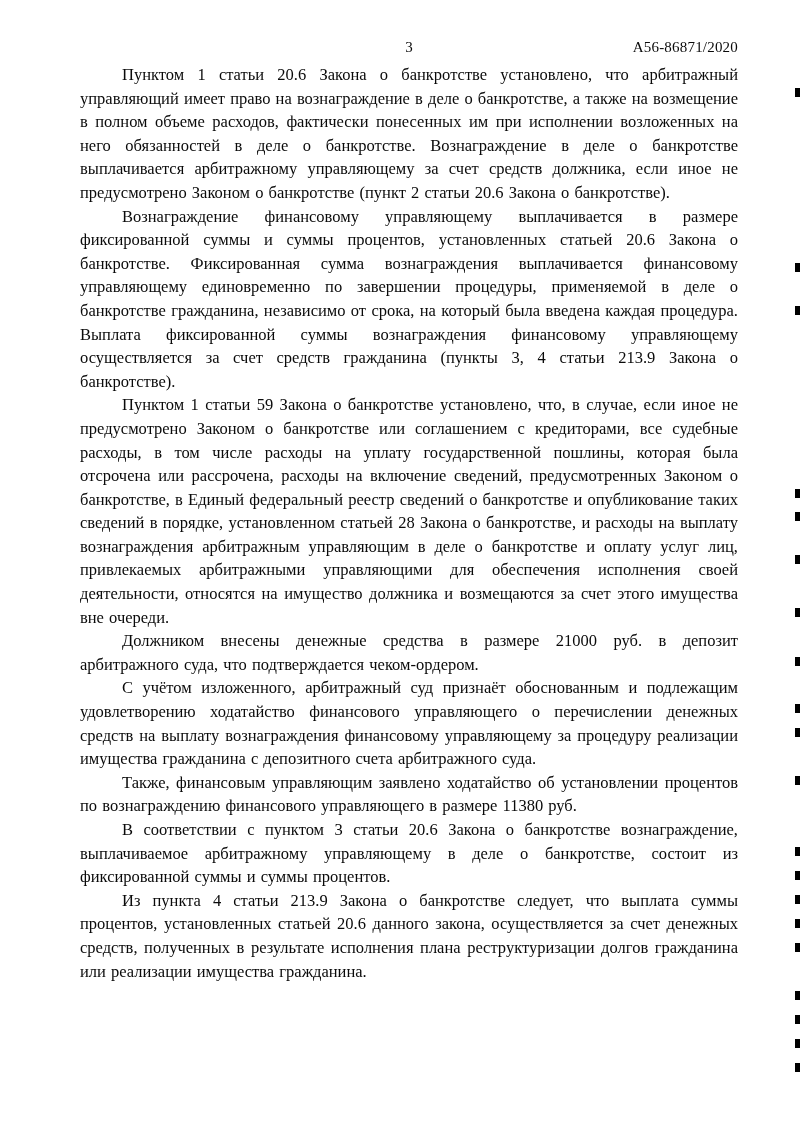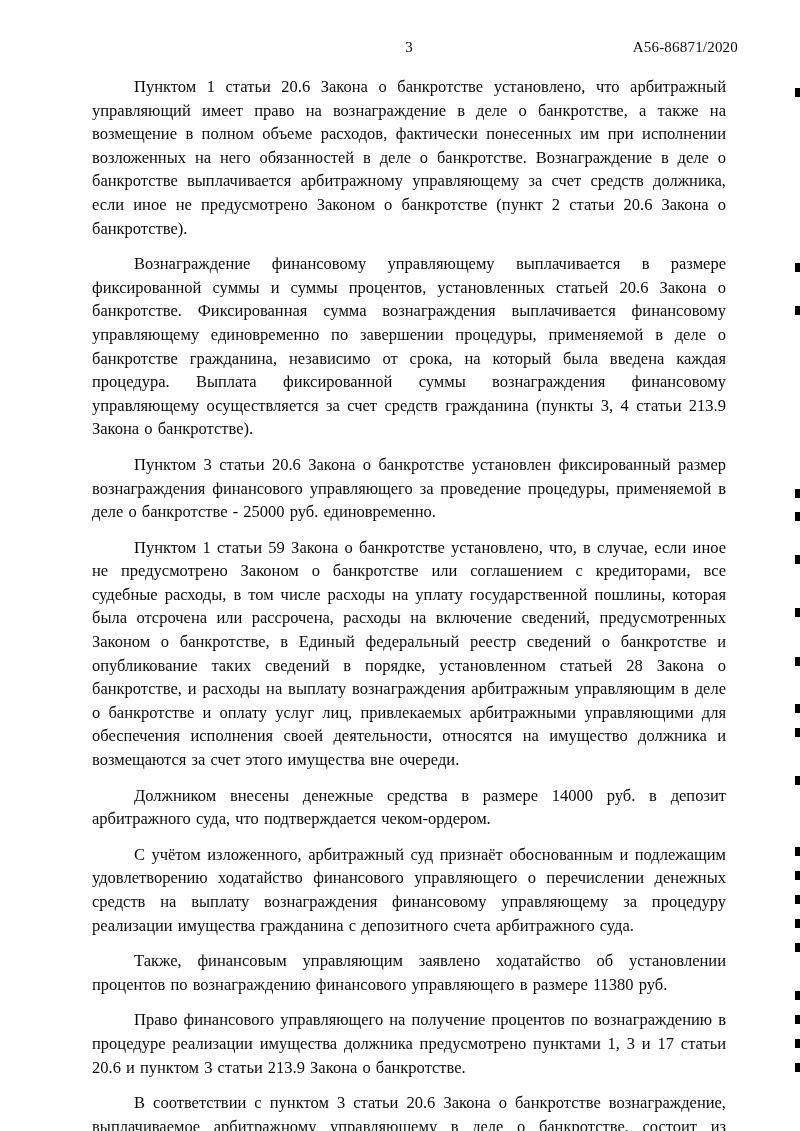--- a/index.html
+++ b/index.html
@@ -42,21 +42,21 @@
     position: absolute;
     top: 63px;
     left: 80px;
     width: 658px;
     font-size: 16.5px;
     line-height: 23.6px;
     text-align: justify;
     text-justify: inter-word;
   }
   .content p {
-    margin: 12px;
+    margin: 0;
     padding: 0;
     text-indent: 42px;
     word-spacing: 1px;
   }
   .scan-mark {
     position: absolute;
     right: 0;
     width: 5px;
     height: 9px;
     background: #000000;
@@ -68,26 +68,24 @@
 <div class="page">
 
   <div class="page-header">
     <span class="page-number">3</span>
     <span class="case-number">А56-86871/2020</span>
   </div>
 
   <div class="content">
     <p>Пунктом 1 статьи 20.6 Закона о банкротстве установлено, что арбитражный управляющий имеет право на вознаграждение в деле о банкротстве, а также на возмещение в полном объеме расходов, фактически понесенных им при исполнении возложенных на него обязанностей в деле о банкротстве. Вознаграждение в деле о банкротстве выплачивается арбитражному управляющему за счет средств должника, если иное не предусмотрено Законом о банкротстве (пункт 2 статьи 20.6 Закона о банкротстве).</p>
     <p>Вознаграждение финансовому управляющему выплачивается в размере фиксированной суммы и суммы процентов, установленных статьей 20.6 Закона о банкротстве. Фиксированная сумма вознаграждения выплачивается финансовому управляющему единовременно по завершении процедуры, применяемой в деле о банкротстве гражданина, независимо от срока, на который была введена каждая процедура. Выплата фиксированной суммы вознаграждения финансовому управляющему осуществляется за счет средств гражданина (пункты 3, 4 статьи 213.9 Закона о банкротстве).</p>
-    <p>Пунктом 3 статьи 20.6 Закона о банкротстве установлен фиксированный размер вознаграждения финансового управляющего за проведение процедуры, применяемой в деле о банкротстве - 25000 руб. единовременно.</p>
     <p>Пунктом 1 статьи 59 Закона о банкротстве установлено, что, в случае, если иное не предусмотрено Законом о банкротстве или соглашением с кредиторами, все судебные расходы, в том числе расходы на уплату государственной пошлины, которая была отсрочена или рассрочена, расходы на включение сведений, предусмотренных Законом о банкротстве, в Единый федеральный реестр сведений о банкротстве и опубликование таких сведений в порядке, установленном статьей 28 Закона о банкротстве, и расходы на выплату вознаграждения арбитражным управляющим в деле о банкротстве и оплату услуг лиц, привлекаемых арбитражными управляющими для обеспечения исполнения своей деятельности, относятся на имущество должника и возмещаются за счет этого имущества вне очереди.</p>
-    <p>Должником внесены денежные средства в размере 14000 руб. в депозит арбитражного суда, что подтверждается чеком-ордером.</p>
+    <p>Должником внесены денежные средства в размере 21000 руб. в депозит арбитражного суда, что подтверждается чеком-ордером.</p>
     <p>С учётом изложенного, арбитражный суд признаёт обоснованным и подлежащим удовлетворению ходатайство финансового управляющего о перечислении денежных средств на выплату вознаграждения финансовому управляющему за процедуру реализации имущества гражданина с депозитного счета арбитражного суда.</p>
     <p>Также, финансовым управляющим заявлено ходатайство об установлении процентов по вознаграждению финансового управляющего в размере 11380 руб.</p>
-    <p>Право финансового управляющего на получение процентов по вознаграждению в процедуре реализации имущества должника предусмотрено пунктами 1, 3 и 17 статьи 20.6 и пунктом 3 статьи 213.9 Закона о банкротстве.</p>
     <p>В соответствии с пунктом 3 статьи 20.6 Закона о банкротстве вознаграждение, выплачиваемое арбитражному управляющему в деле о банкротстве, состоит из фиксированной суммы и суммы процентов.</p>
     <p>Из пункта 4 статьи 213.9 Закона о банкротстве следует, что выплата суммы процентов, установленных статьей 20.6 данного закона, осуществляется за счет денежных средств, полученных в результате исполнения плана реструктуризации долгов гражданина или реализации имущества гражданина.</p>
 
   </div>
 
 <div class="scan-mark" style="top: 88px;"></div>
     <div class="scan-mark" style="top: 263px;"></div>
     <div class="scan-mark" style="top: 306px;"></div>
     <div class="scan-mark" style="top: 489px;"></div>
     <div class="scan-mark" style="top: 512px;"></div>

